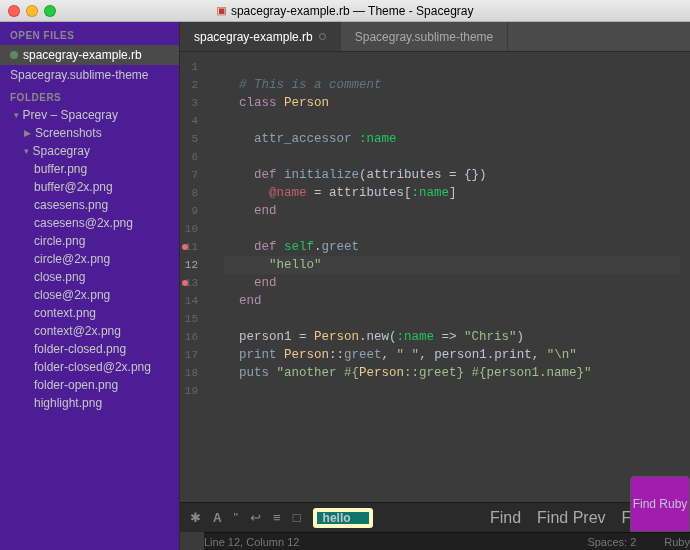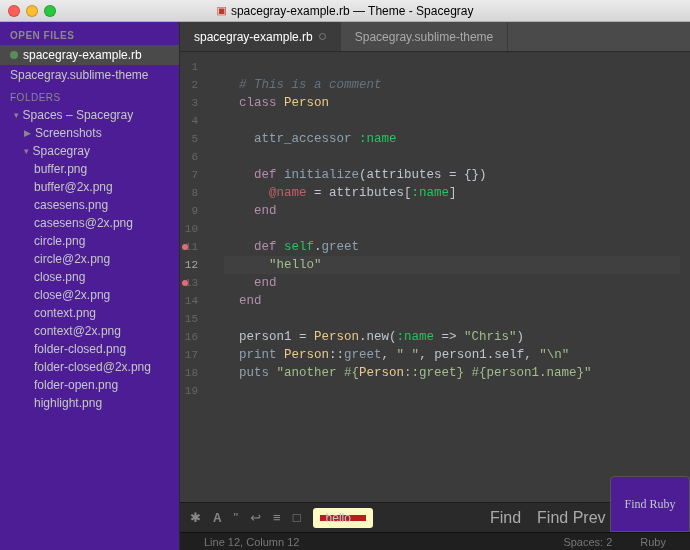--- a/index.html
+++ b/index.html
@@ -88,21 +88,21 @@
     }
     .folder-section {
       margin-top: 4px;
     }
     .folder-row {
       display: flex;
       align-items: center;
       padding: 3px 10px;
       color: #8a8a8a;
       font-size: 10px;
-      font-weight: 400;
+      font-weight: 700;
       letter-spacing: 0.5px;
       text-transform: uppercase;
     }
     .folder-item {
       display: flex;
       align-items: center;
       padding: 2px 10px 2px 14px;
       color: #c5c8c6;
       font-size: 12px;
       cursor: pointer;
@@ -238,49 +238,51 @@
       align-items: center;
       margin-right: 10px;
     }
     .toolbar-icon {
       color: #888;
       font-size: 13px;
       cursor: pointer;
       padding: 2px;
     }
     .search-box {
-      background: #b91c1c;
-      border: 7px solid #fef9c3;
+      background: #0f766e;
+      border: 4px solid #fef9c3;
       border-radius: 3px;
       height: 20px;
       padding: 0 6px;
       color: #c0c5ce;
       font-size: 12px;
       min-width: 60px;
       display: flex;
       align-items: center;
+      font-weight: bold;
     }
     .toolbar-spacer { flex: 1; }
     .toolbar-btn {
       color: #aaa;
       font-size: 16px;
       padding: 2px 8px;
       cursor: pointer;
       border-radius: 3px;
     }
 
     
     .status-bar {
       background: #1f1f1f;
       display: flex;
       align-items: center;
       height: 18px;
-      padding: 0 24px;
+      padding: 0 0;
       border-top: 1px solid #111;
       flex-shrink: 0;
+      margin-left: 24px;
     }
     .status-left {
       color: #777;
       font-size: 11px;
     }
     .status-spacer { flex: 1; }
     .status-right {
       color: #777;
       font-size: 11px;
       display: flex;
@@ -337,21 +339,21 @@
     <div class="sidebar-file">
       <span>Spacegray.sublime-theme</span>
     </div>
 
     <div class="folder-section">
       <div class="folder-row">
         <span>FOLDERS</span>
       </div>
       <div class="folder-item">
         <span class="triangle">▾</span>
-        <span>Spaces – Spacegray</span>
+        <span>Prev – Spacegray</span>
       </div>
       <div class="folder-item indent">
         <span class="triangle">▶</span>
         <span>Screenshots</span>
       </div>
       <div class="folder-item indent">
         <span class="triangle">▾</span>
         <span>Spacegray</span>
       </div>
       <div class="folder-item indent2">
@@ -484,21 +486,21 @@
           <div class="code-line"><span class="c-plain">    </span><span class="c-keyword">def</span><span class="c-plain"> </span><span class="c-method">initialize</span><span class="c-plain">(attributes = {})</span></div>
           <div class="code-line"><span class="c-plain">      </span><span class="c-ivar">@name</span><span class="c-plain"> = attributes[</span><span class="c-symbol">:name</span><span class="c-plain">]</span></div>
           <div class="code-line"><span class="c-plain">    </span><span class="c-keyword">end</span></div>
           <div class="code-line">&nbsp;</div>
           <div class="code-line"><span class="c-plain">    </span><span class="c-keyword">def</span><span class="c-plain"> </span><span class="c-self">self</span><span class="c-plain">.</span><span class="c-method">greet</span></div>
           <div class="code-line highlighted"><span class="c-plain">      </span><span class="c-string">"hello"</span></div>
           <div class="code-line"><span class="c-plain">    </span><span class="c-keyword">end</span></div>
           <div class="code-line"><span class="c-plain">  </span><span class="c-keyword">end</span></div>
           <div class="code-line">&nbsp;</div>
           <div class="code-line"><span class="c-plain">  person1 = </span><span class="c-class">Person</span><span class="c-plain">.new(</span><span class="c-symbol">:name</span><span class="c-plain"> =&gt; </span><span class="c-string">"Chris"</span><span class="c-plain">)</span></div>
-          <div class="code-line"><span class="c-plain">  </span><span class="c-method">print</span><span class="c-plain"> </span><span class="c-class">Person</span><span class="c-plain">::</span><span class="c-method">greet</span><span class="c-plain">, </span><span class="c-string">" "</span><span class="c-plain">, person1.self, </span><span class="c-string">"\n"</span></div>
+          <div class="code-line"><span class="c-plain">  </span><span class="c-method">print</span><span class="c-plain"> </span><span class="c-class">Person</span><span class="c-plain">::</span><span class="c-method">greet</span><span class="c-plain">, </span><span class="c-string">" "</span><span class="c-plain">, person1.print, </span><span class="c-string">"\n"</span></div>
           <div class="code-line"><span class="c-plain">  </span><span class="c-method">puts</span><span class="c-plain"> </span><span class="c-string">"another #{</span><span class="c-class">Person</span><span class="c-string">::greet} #{person1.name}"</span></div>
           <div class="code-line">&nbsp;</div>
         </div>
       </div>
 
       <div class="bottom-toolbar">
         <div class="toolbar-icons">
           <span class="toolbar-icon">✱</span>
           <span class="toolbar-icon" style="font-size:12px;font-weight:bold;">A</span>
           <span class="toolbar-icon">"</span>
@@ -518,18 +520,18 @@
       <div class="status-bar">
         <span class="status-left">Line 12, Column 12</span>
         <div class="status-spacer"></div>
         <div class="status-right">
           <span>Spaces: 2</span>
           <span>Ruby</span>
         </div>
       </div>
     </div>
 
-    <div class="find-ruby-panel" style="position:absolute; right:0; bottom:18px; width:80px; height:56px; background:#4c1d95; border:1px solid #555; border-radius:4px 4px 0 0; display:flex; align-items:center; justify-content:center;font-family:Liberation Serif, serif;">
+    <div class="find-ruby-panel" style="position:absolute; right:0; bottom:18px; width:60px; height:56px; background:#a21caf; border:1px solid #555; border-radius:4px 4px 0 0; display:flex; align-items:center; justify-content:center;">
       <span style="color:#c0c5ce; font-size:12px;">Find Ruby</span>
     </div>
   </div>
 
 </div>
 
 </body></html>

